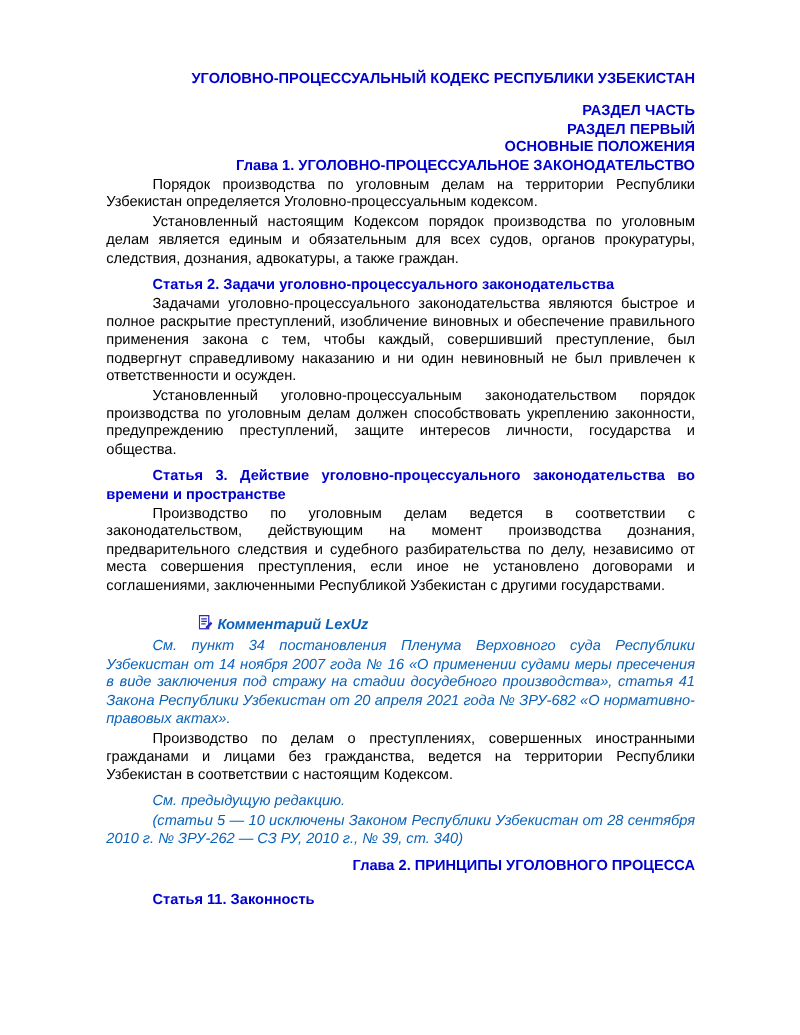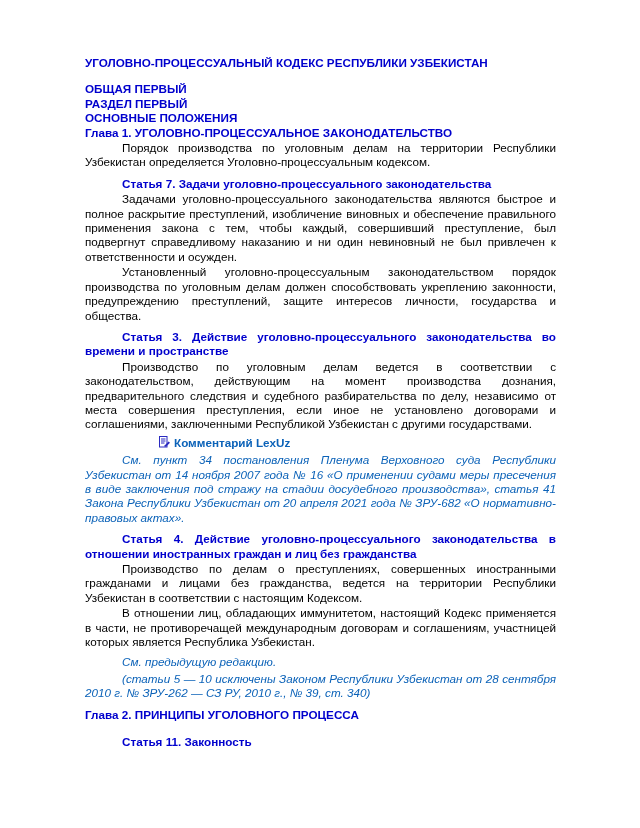--- a/index.html
+++ b/index.html
@@ -7,39 +7,40 @@
   .page {
     width: 640px;
     min-height: 828px;
     padding: 56px 84px 40px 85px;
     font-family: "Liberation Sans", sans-serif;
     font-size: 11.7px;
     line-height: 14.4px;
     color: #000000;
     background: #ffffff;
   }
-  .c { text-align: left; }
+  .c { text-align: right; }
   .head { color: #0000cd; font-weight: bold; }
   .title { margin-bottom: 12px; }
   .subhead { margin: 0; }
   p { margin: 0; }
   p.body {
     margin: 1px 0;
     text-align: justify;
     text-indent: 37px;
   }
   p.art {
     margin: 7px 0 1px;
     text-align: justify;
     text-indent: 37px;
   }
   .comment-label {
-    margin: 4px 0 0;
+    margin: 16px 0 0;
     text-indent: 37px;
     color: #0b62b8;
+    font-style: italic;
     font-weight: bold;
   }
   .comment-label .icon { display: inline-block; vertical-align: -1px; margin-right: 4px; }
   p.cite {
     margin: 2px 0;
     text-align: justify;
     text-indent: 37px;
     color: #0b62b8;
     font-style: italic;
     cursor: pointer;
@@ -48,48 +49,47 @@
   .chap2 { margin-top: 7px; }
   p.art-last { margin-top: 13px; }
 </style>
 </head>
 <body>
 
 <div class="page">
 
   <div class="c head title">УГОЛОВНО-ПРОЦЕССУАЛЬНЫЙ КОДЕКС РЕСПУБЛИКИ УЗБЕКИСТАН</div>
 
-  <div class="c head subhead">ОБЩАЯ ПЕРВЫЙ</div>
+  <div class="c head subhead">РАЗДЕЛ ЧАСТЬ</div>
   <div class="c head subhead">РАЗДЕЛ ПЕРВЫЙ</div>
   <div class="c head subhead">ОСНОВНЫЕ ПОЛОЖЕНИЯ</div>
   <div class="c head subhead">Глава 1. УГОЛОВНО-ПРОЦЕССУАЛЬНОЕ ЗАКОНОДАТЕЛЬСТВО</div>
 
   <p class="body">Порядок производства по уголовным делам на территории Республики Узбекистан определяется Уголовно-процессуальным кодексом.</p>
+  <p class="body">Установленный настоящим Кодексом порядок производства по уголовным делам является единым и обязательным для всех судов, органов прокуратуры, следствия, дознания, адвокатуры, а также граждан.</p>
 
-  <p class="head art">Статья 7. Задачи уголовно-процессуального законодательства</p>
+  <p class="head art">Статья 2. Задачи уголовно-процессуального законодательства</p>
   <p class="body">Задачами уголовно-процессуального законодательства являются быстрое и полное раскрытие преступлений, изобличение виновных и обеспечение правильного применения закона с тем, чтобы каждый, совершивший преступление, был подвергнут справедливому наказанию и ни один невиновный не был привлечен к ответственности и осужден.</p>
   <p class="body">Установленный уголовно-процессуальным законодательством порядок производства по уголовным делам должен способствовать укреплению законности, предупреждению преступлений, защите интересов личности, государства и общества.</p>
 
   <p class="head art">Статья 3. Действие уголовно-процессуального законодательства во времени и пространстве</p>
   <p class="body">Производство по уголовным делам ведется в соответствии с законодательством, действующим на момент производства дознания, предварительного следствия и судебного разбирательства по делу, независимо от места совершения преступления, если иное не установлено договорами и соглашениями, заключенными Республикой Узбекистан с другими государствами.</p>
 
   <p class="comment-label">
     <span class="icon"><svg width="11" height="12" viewBox="0 0 11 12">
           <rect x="0.5" y="0.5" width="7.5" height="10.5" fill="#ffffff" stroke="#2a2ac0" stroke-width="1"></rect>
           <line x1="2" y1="3" x2="6.5" y2="3" stroke="#2a2ac0" stroke-width="1"></line>
           <line x1="2" y1="5" x2="6.5" y2="5" stroke="#2a2ac0" stroke-width="1"></line>
           <line x1="2" y1="7" x2="5.5" y2="7" stroke="#2a2ac0" stroke-width="1"></line>
           <path d="M5.8 9.2 L9.6 5.4 L11 6.8 L7.2 10.6 L5.5 11 Z" fill="#2a2ac0"></path>
         </svg></span><span>Комментарий LexUz</span>
   </p>
   <p class="cite">См. пункт 34 постановления Пленума Верховного суда Республики Узбекистан от 14 ноября 2007 года № 16 «О применении судами меры пресечения в виде заключения под стражу на стадии досудебного производства», статья 41 Закона Республики Узбекистан от 20 апреля 2021 года № ЗРУ-682 «О нормативно-правовых актах».</p>
 
-  <p class="head art">Статья 4. Действие уголовно-процессуального законодательства в отношении иностранных граждан и лиц без гражданства</p>
   <p class="body">Производство по делам о преступлениях, совершенных иностранными гражданами и лицами без гражданства, ведется на территории Республики Узбекистан в соответствии с настоящим Кодексом.</p>
-  <p class="body">В отношении лиц, обладающих иммунитетом, настоящий Кодекс применяется в части, не противоречащей международным договорам и соглашениям, участницей которых является Республика Узбекистан.</p>
 
   <p class="cite seeprev">См. предыдущую редакцию.</p>
   <p class="cite">(статьи 5 — 10 исключены Законом Республики Узбекистан от 28 сентября 2010 г. № ЗРУ-262 — СЗ РУ, 2010 г., № 39, ст. 340)</p>
 
   <div class="c head subhead chap2">Глава 2. ПРИНЦИПЫ УГОЛОВНОГО ПРОЦЕССА</div>
 
   <p class="head art art-last">Статья 11. Законность</p>
 
 </div>
 

